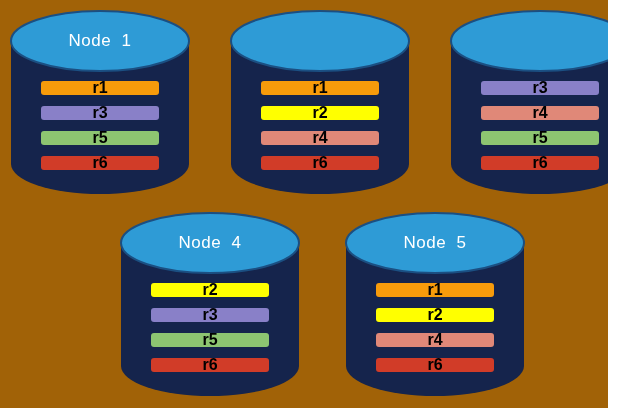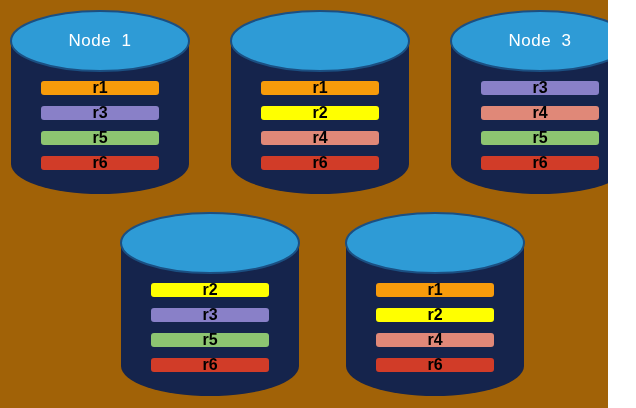--- a/index.html
+++ b/index.html
@@ -92,45 +92,46 @@
         <div class="replica" style="background: rgb(255, 255, 0);">r2</div>
         <div class="replica" style="background: rgb(224, 136, 120);">r4</div>
         <div class="replica" style="background: rgb(209, 60, 40);">r6</div>
       </div>
     </div>
     <div class="node" style="left: 450px; top: 10px; width: 180px; height: 185px;">
       <svg class="cyl-svg" viewBox="0 0 180 185">
         <path d="M 1,31 L 1,154 A 89,30 0 0 0 179,154 L 179,31 A 89,30 0 0 0 1,31 Z" fill="#15244C"></path>
         <ellipse cx="90" cy="31" rx="89" ry="30" fill="#2E9BD6" stroke="#1B4F82" stroke-width="2"></ellipse>
       </svg>
-      <div class="node-label" style="top: 21px; color: rgb(255, 255, 255);">Node  3</div>
       <div class="replicas" style="top: 71px;">
         <div class="replica" style="background: rgb(137, 128, 200);">r3</div>
         <div class="replica" style="background: rgb(224, 136, 120);">r4</div>
         <div class="replica" style="background: rgb(141, 197, 113);">r5</div>
         <div class="replica" style="background: rgb(209, 60, 40);">r6</div>
       </div>
     </div>
     <div class="node" style="left: 120px; top: 212px; width: 180px; height: 185px;">
       <svg class="cyl-svg" viewBox="0 0 180 185">
         <path d="M 1,31 L 1,154 A 89,30 0 0 0 179,154 L 179,31 A 89,30 0 0 0 1,31 Z" fill="#15244C"></path>
         <ellipse cx="90" cy="31" rx="89" ry="30" fill="#2E9BD6" stroke="#1B4F82" stroke-width="2"></ellipse>
       </svg>
+      <div class="node-label" style="top: 21px; color: rgb(255, 255, 255);">Node  4</div>
       <div class="replicas" style="top: 71px;">
         <div class="replica" style="background: rgb(255, 255, 0);">r2</div>
         <div class="replica" style="background: rgb(137, 128, 200);">r3</div>
         <div class="replica" style="background: rgb(141, 197, 113);">r5</div>
         <div class="replica" style="background: rgb(209, 60, 40);">r6</div>
       </div>
     </div>
     <div class="node" style="left: 345px; top: 212px; width: 180px; height: 185px;">
       <svg class="cyl-svg" viewBox="0 0 180 185">
         <path d="M 1,31 L 1,154 A 89,30 0 0 0 179,154 L 179,31 A 89,30 0 0 0 1,31 Z" fill="#15244C"></path>
         <ellipse cx="90" cy="31" rx="89" ry="30" fill="#2E9BD6" stroke="#1B4F82" stroke-width="2"></ellipse>
       </svg>
+      <div class="node-label" style="top: 21px; color: rgb(255, 255, 255);">Node  5</div>
       <div class="replicas" style="top: 71px;">
         <div class="replica" style="background: rgb(247, 155, 11);">r1</div>
         <div class="replica" style="background: rgb(255, 255, 0);">r2</div>
         <div class="replica" style="background: rgb(224, 136, 120);">r4</div>
         <div class="replica" style="background: rgb(209, 60, 40);">r6</div>
       </div>
     </div>
   </div>
 
 </body></html>

